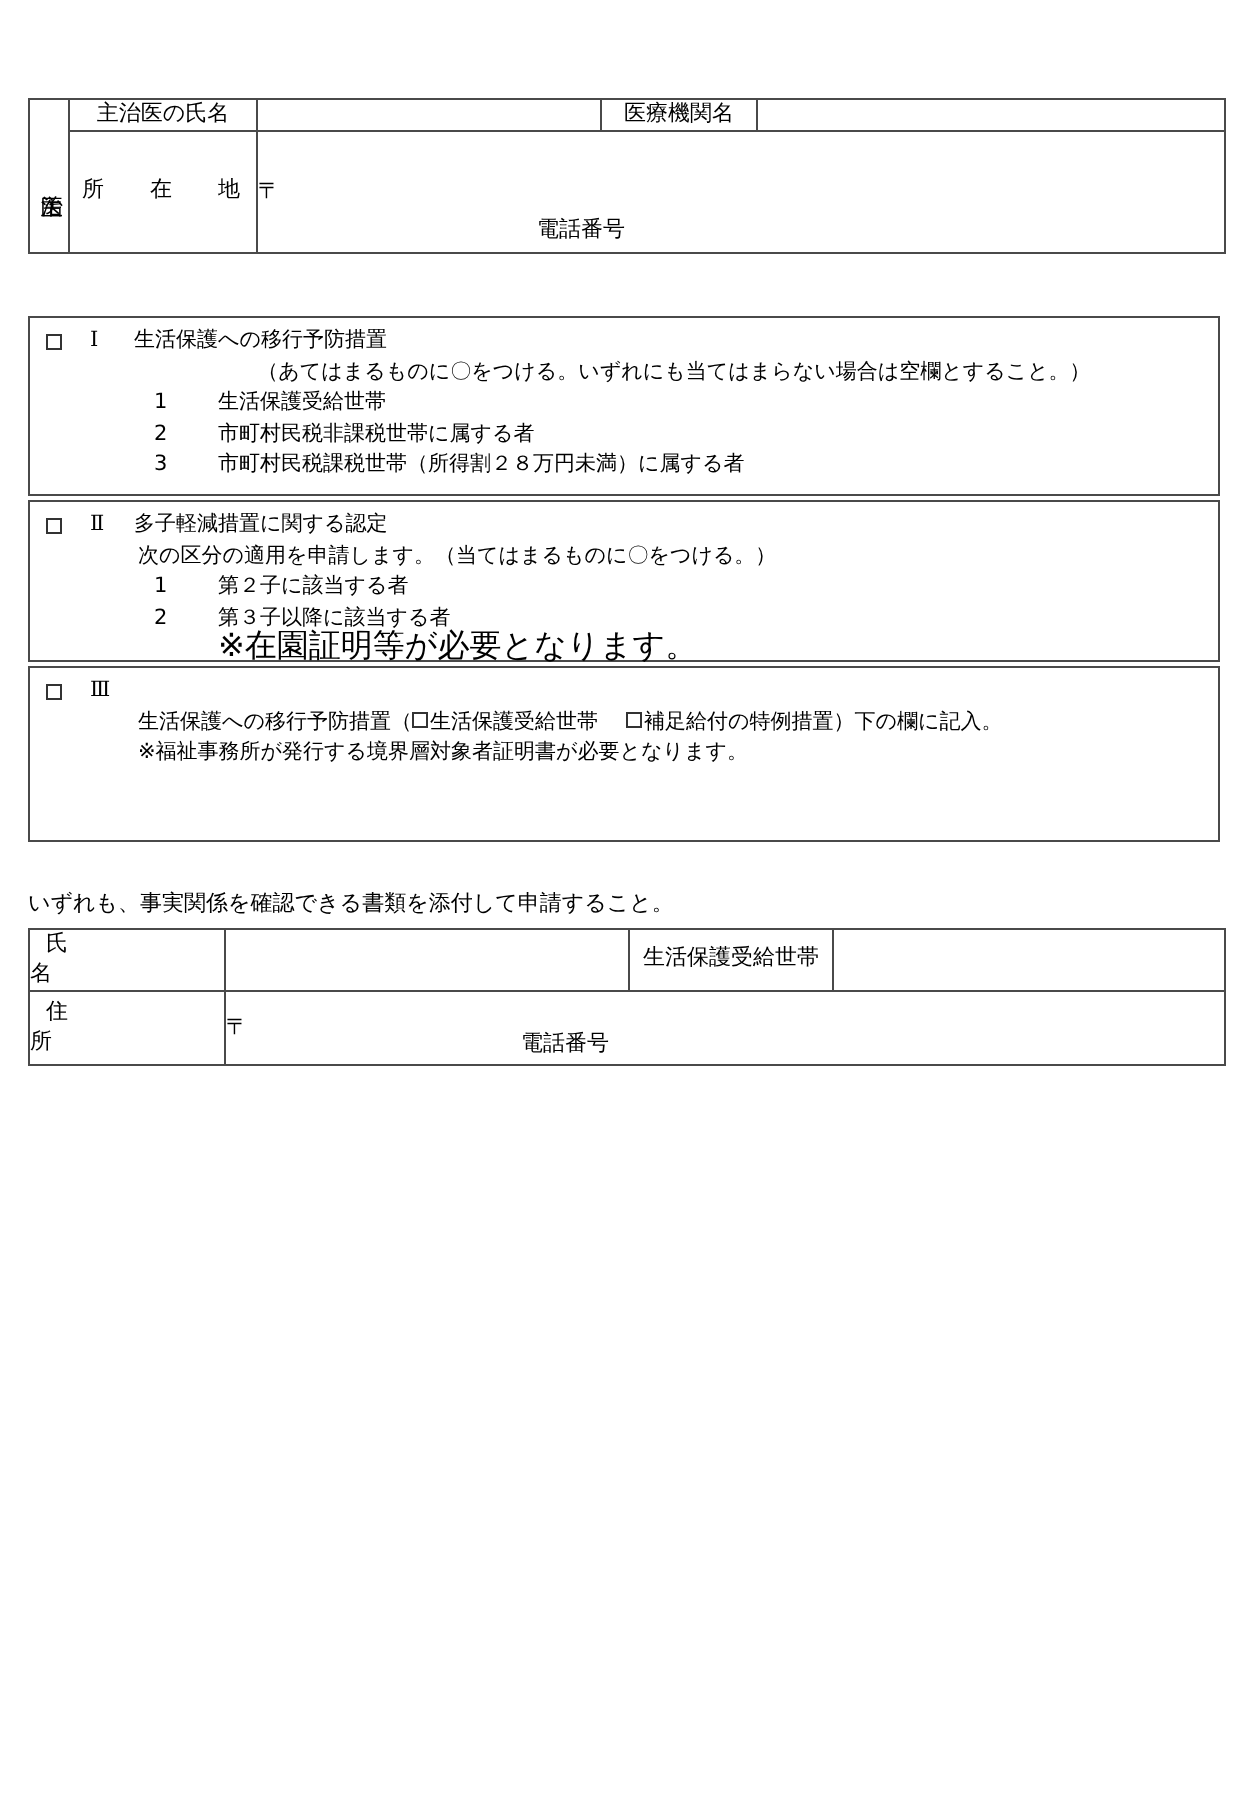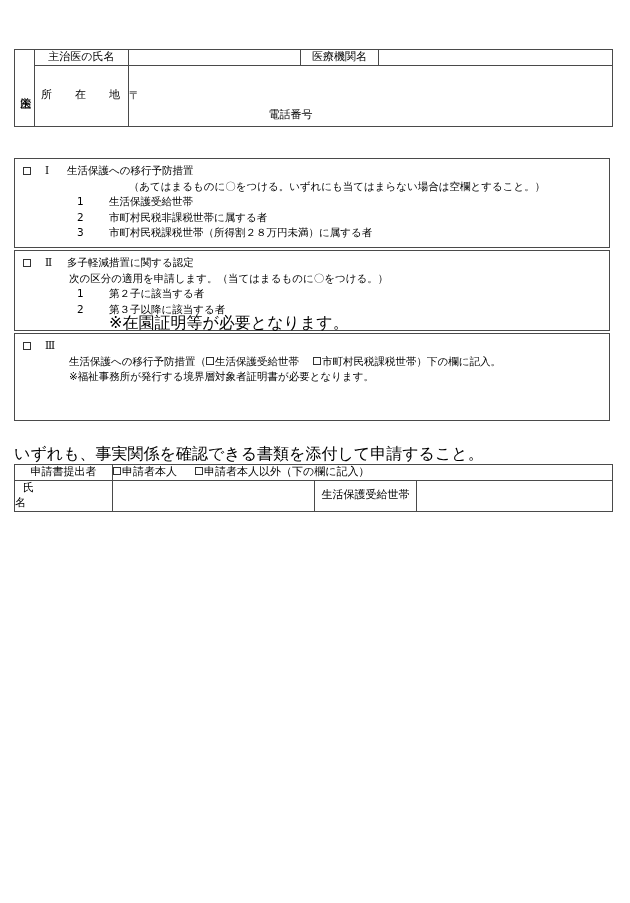--- a/index.html
+++ b/index.html
@@ -167,21 +167,21 @@
     position: relative;
     top: 0px;
     background: #fff;
   }
 
   
   .note-line {
     position: absolute;
     left: 14px;
     top: 444px;
-    font-size: 16px;
+    font-size: 11px;
   }
 
   
   .applicant-table {
     position: absolute;
     left: 14px;
     top: 464px;
     width: 598px;
   }
   .appl-label {
@@ -301,53 +301,55 @@
     </div>
     <div class="cert-note">※在園証明等が必要となります。</div>
   </div>
 
   <div class="cert-box" id="cert-box-3">
     <div class="cert-head">
       <span class="cb"></span>
       <span class="numeral">Ⅲ</span>
     </div>
     <div class="cert-line">
-      <span>生活保護への移行予防措置（</span><span class="inline-cb"></span><span>生活保護受給世帯</span><span class="gap" style="display:inline-block;width:14px"></span><span class="inline-cb"></span><span>市町村民税課税世帯</span><span>）下の欄に記入。</span>
+      <span>生活保護への移行予防措置（</span><span class="inline-cb"></span><span>生活保護受給世帯</span><span class="gap" style="display:inline-block;width:14px"></span><span class="inline-cb"></span><span>補足給付の特例措置</span><span>）下の欄に記入。</span>
     </div>
     <div class="cert-line">※福祉事務所が発行する境界層対象者証明書が必要となります。</div>
   </div>
 
   <div class="note-line">いずれも、事実関係を確認できる書類を添付して申請すること。</div>
 
   <table class="form applicant-table">
     <colgroup>
       <col style="width:98px">
       <col style="width:202px">
       <col style="width:102px">
       <col style="width:196px">
     </colgroup>
     <tbody>
       <tr>
+        <td class="appl-label-spread">
+          <span>氏　　　名</span>
+        </td>
+        <td class="blank-cell">
+          <span></span>
+        </td>
         <td class="appl-label">
-          <span>申請書提出者</span>
-        </td>
-        <td class="appl-checks" colspan="3">
-          <span class="inline-cb"></span><span>申請者本人</span><span class="gap"></span><span class="inline-cb"></span><span>申請者本人以外（下の欄に記入）</span>
+          <span>生活保護受給世帯</span>
+        </td>
+        <td class="blank-cell">
+          <span></span>
         </td>
       </tr>
       <tr>
         <td class="appl-label-spread">
-          <span>氏　　　名</span>
-        </td>
-        <td class="blank-cell">
-          <span></span>
-        </td>
-        <td class="appl-label">
-          <span>生活保護受給世帯</span>
-        </td>
-        <td class="blank-cell">
-          <span></span>
+          <span>住　　　所</span>
+        </td>
+        <td class="appl-addr-cell" colspan="3">
+          <div class="addr-postal">〒</div>
+          <div></div>
+          <div class="appl-addr-tel">電話番号</div>
         </td>
       </tr>
     </tbody>
   </table>
 
 </div>
 
 </body></html>

